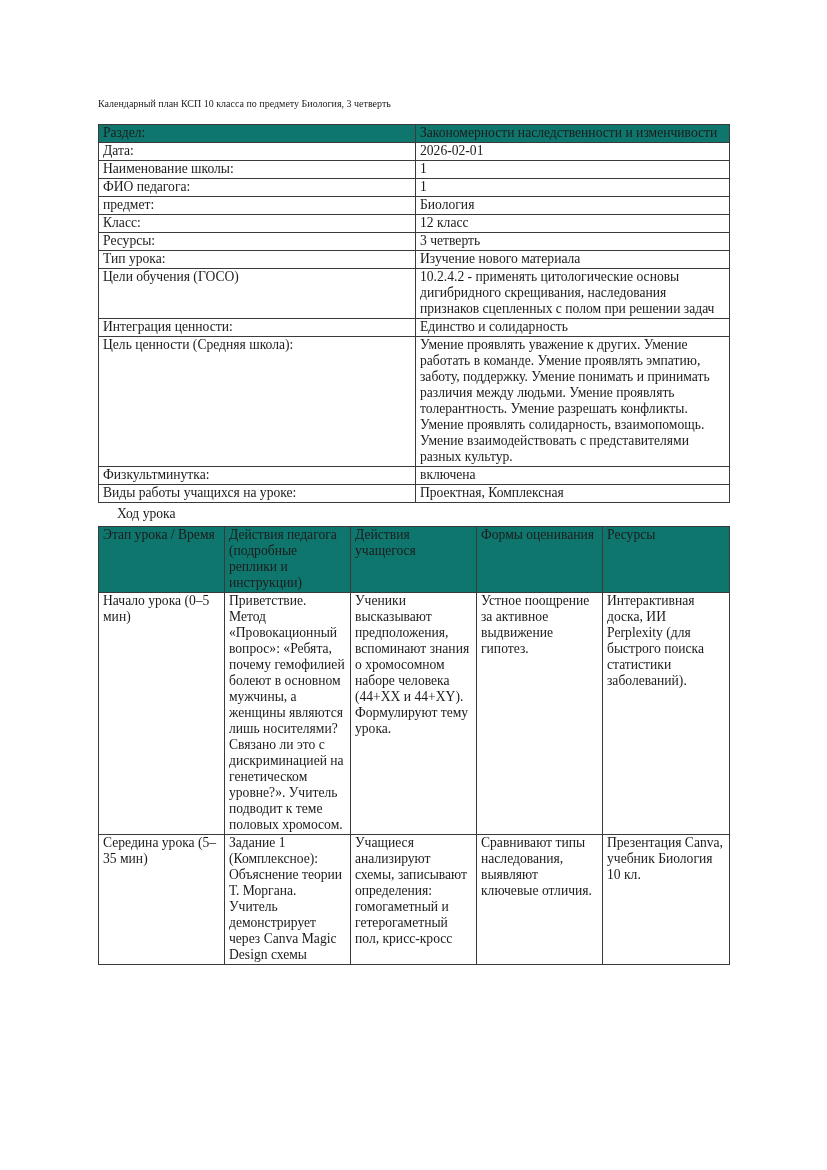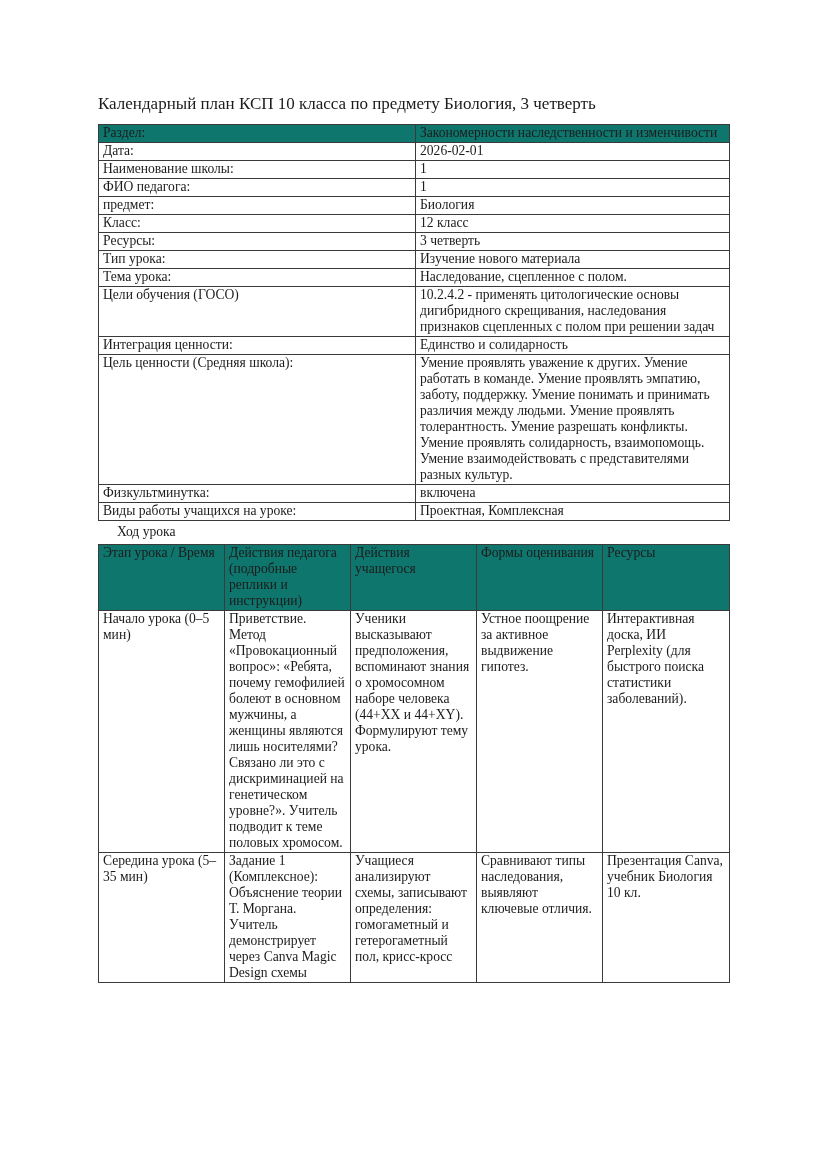--- a/index.html
+++ b/index.html
@@ -16,21 +16,21 @@
     font-family: "Liberation Serif", "DejaVu Serif", serif;
     overflow: hidden;
   }
   .content {
     position: absolute;
     left: 98px;
     top: 96px;
     width: 631px;
   }
   .doc-title {
-    font-size: 17px;
+    font-size: 10px;
     line-height: 16px;
     margin: 0 0 12px 0;
   }
   table {
     border-collapse: collapse;
     width: 631px;
     table-layout: fixed;
   }
   td, th {
     border: 1px solid #3a3a3a;
@@ -95,24 +95,20 @@
         </tr>
         <tr>
           <td>Ресурсы:</td>
           <td>3 четверть</td>
         </tr>
         <tr>
           <td>Тип урока:</td>
           <td>Изучение нового материала</td>
         </tr>
         <tr>
-          <td>Тема урока:</td>
-          <td>Наследование, сцепленное с полом.</td>
-        </tr>
-        <tr>
           <td>Цели обучения (ГОСО)</td>
           <td>10.2.4.2 - применять цитологические основы дигибридного скрещивания, наследования признаков сцепленных с полом при решении задач</td>
         </tr>
         <tr>
           <td>Интеграция ценности:</td>
           <td>Единство и солидарность</td>
         </tr>
         <tr>
           <td>Цель ценности (Средняя школа):</td>
           <td>Умение проявлять уважение к других. Умение работать в команде. Умение проявлять эмпатию, заботу, поддержку. Умение понимать и принимать различия между людьми. Умение проявлять толерантность. Умение разрешать конфликты. Умение проявлять солидарность, взаимопомощь. Умение взаимодействовать с представителями разных культур.</td>

